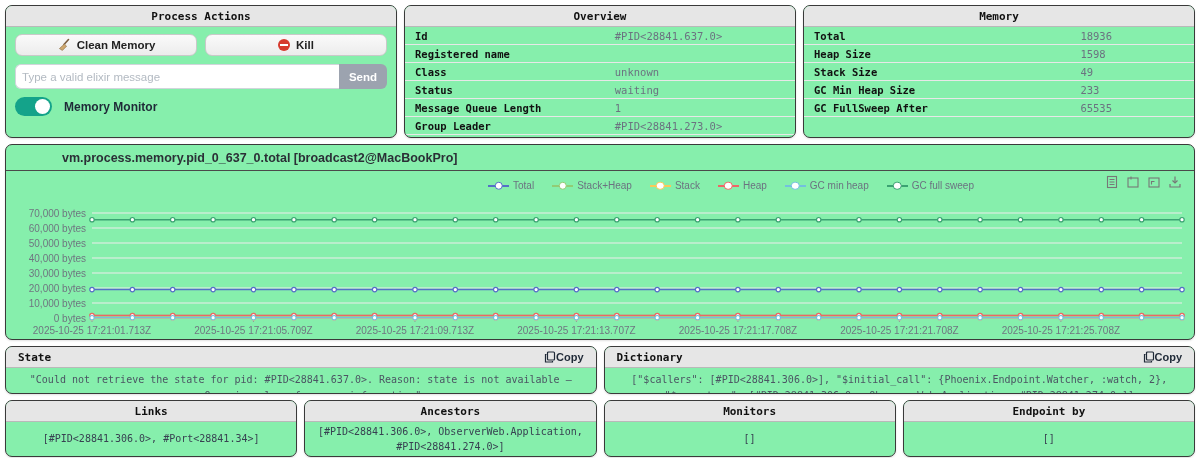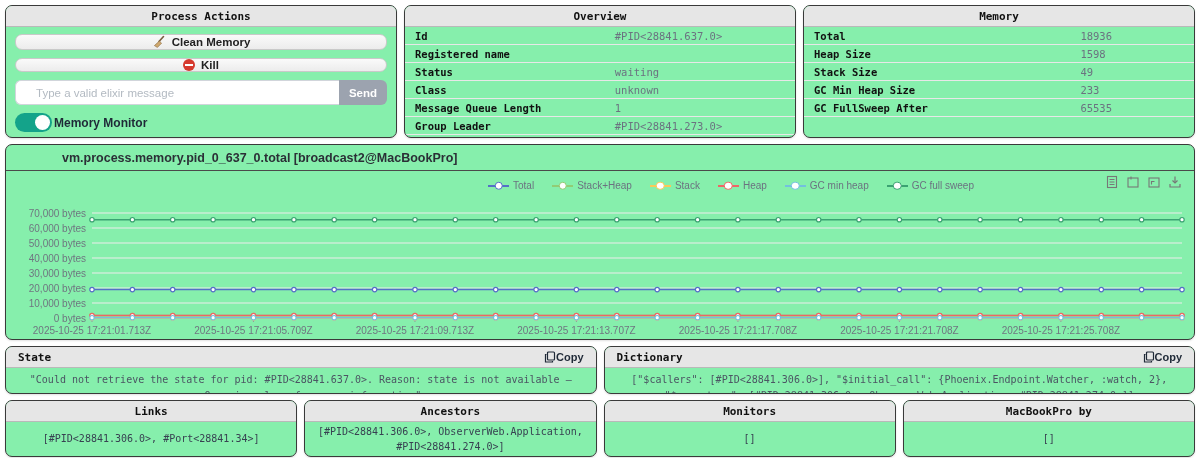--- a/index.html
+++ b/index.html
@@ -13,33 +13,33 @@
   .panel-header { background:#e6e6e6; border-bottom:1px solid #b9b9b9;
     height:21px; display:flex; align-items:center; justify-content:center;
     font-family:"DejaVu Sans Mono",monospace; font-weight:bold; font-size:11px; color:#111; }
   .panel-header.left { justify-content:space-between; padding:0 12px; }
 
   
   .top-row { display:grid; grid-template-columns:1fr 1fr 1fr; gap:7px; height:133px; }
 
   
   .pa-body { padding:7px 9px 4px; }
-  .pa-buttons { display:flex; gap:8px;flex-direction:column; }
+  .pa-buttons { display:flex; gap:8px; }
   .pa-btn { flex:1; height:22px; display:flex; align-items:center; justify-content:center; gap:6px;
     background:linear-gradient(#fafafa,#ececec); border:1px solid #c9c9c9; border-radius:7px;
     font-size:11.5px; font-weight:600; color:#222; cursor:pointer; }
   .no-entry { width:12px; height:12px; border-radius:50%; background:#d63a2e; position:relative; }
   .no-entry::after { content:""; position:absolute; left:2px; right:2px; top:5px; height:2px; background:#fff; }
   .input-group { display:flex; margin-top:8px; }
   .input-group input { flex:1; height:25px; border:1px solid #d1d5db; border-right:none;
-    border-radius:6px 0 0 6px; padding:0 20px; font-size:11.5px; color:#374151; outline:none; }
+    border-radius:6px 0 0 6px; padding:0 6px; font-size:11.5px; color:#374151; outline:none; }
   .input-group input::placeholder { color:#b3bac2; }
   .send-btn { width:48px; height:25px; background:#9ca3af; color:#fff; border:none;
     border-radius:0 6px 6px 0; font-size:11.5px; font-weight:bold; cursor:pointer; }
-  .toggle-row { display:flex; align-items:center; gap:2px; margin-top:8px; }
+  .toggle-row { display:flex; align-items:center; gap:12px; margin-top:8px; }
   .toggle { width:37px; height:19px; border-radius:10px; background:#14a38a; position:relative; cursor:pointer; }
   .toggle .knob { position:absolute; top:2px; right:2px; width:15px; height:15px; border-radius:50%; background:#fff; }
   .toggle-label { font-size:12px; font-weight:bold; color:#1f2937; }
   .node-line { text-align:center; font-size:11.5px; color:#6b7280; font-style:italic; margin-top:21px; }
   .node-line .val { font-family:"DejaVu Sans Mono",monospace; font-weight:bold; color:#374151; }
 
   
   .kv-row { display:flex; border-bottom:1px solid #e8e8e8; padding:2.5px 10px; min-height:16px; }
   .kv-label { font-family:"DejaVu Sans Mono",monospace; font-weight:bold; font-size:10.5px; color:#111; }
   .kv-value { font-family:"DejaVu Sans Mono",monospace; font-size:10.5px; color:#6b7280; }
@@ -122,26 +122,26 @@
       <div class="val54">
           <div class="kv-row">
             <span class="kv-label">Id</span>
             <span class="kv-value">#PID&lt;28841.637.0&gt;</span>
           </div>
           <div class="kv-row">
             <span class="kv-label">Registered name</span>
             <span class="kv-value"></span>
           </div>
           <div class="kv-row">
+            <span class="kv-label">Class</span>
+            <span class="kv-value">unknown</span>
+          </div>
+          <div class="kv-row">
             <span class="kv-label">Status</span>
             <span class="kv-value">waiting</span>
-          </div>
-          <div class="kv-row">
-            <span class="kv-label">Class</span>
-            <span class="kv-value">unknown</span>
           </div>
           <div class="kv-row">
             <span class="kv-label">Message Queue Length</span>
             <span class="kv-value">1</span>
           </div>
           <div class="kv-row">
             <span class="kv-label">Group Leader</span>
             <span class="kv-value">#PID&lt;28841.273.0&gt;</span>
           </div>
           <div class="kv-row">
@@ -467,18 +467,18 @@
     </div>
     <div class="panel">
       <div class="panel-header">Ancestors</div>
       <div class="panel-content">[#PID&lt;28841.306.0&gt;, ObserverWeb.Application, #PID&lt;28841.274.0&gt;]</div>
     </div>
     <div class="panel">
       <div class="panel-header">Monitors</div>
       <div class="panel-content">[]</div>
     </div>
     <div class="panel">
-      <div class="panel-header">MacBookPro by</div>
+      <div class="panel-header">Endpoint by</div>
       <div class="panel-content">[]</div>
     </div>
   </div>
 
 </div>
 
 </body></html>

